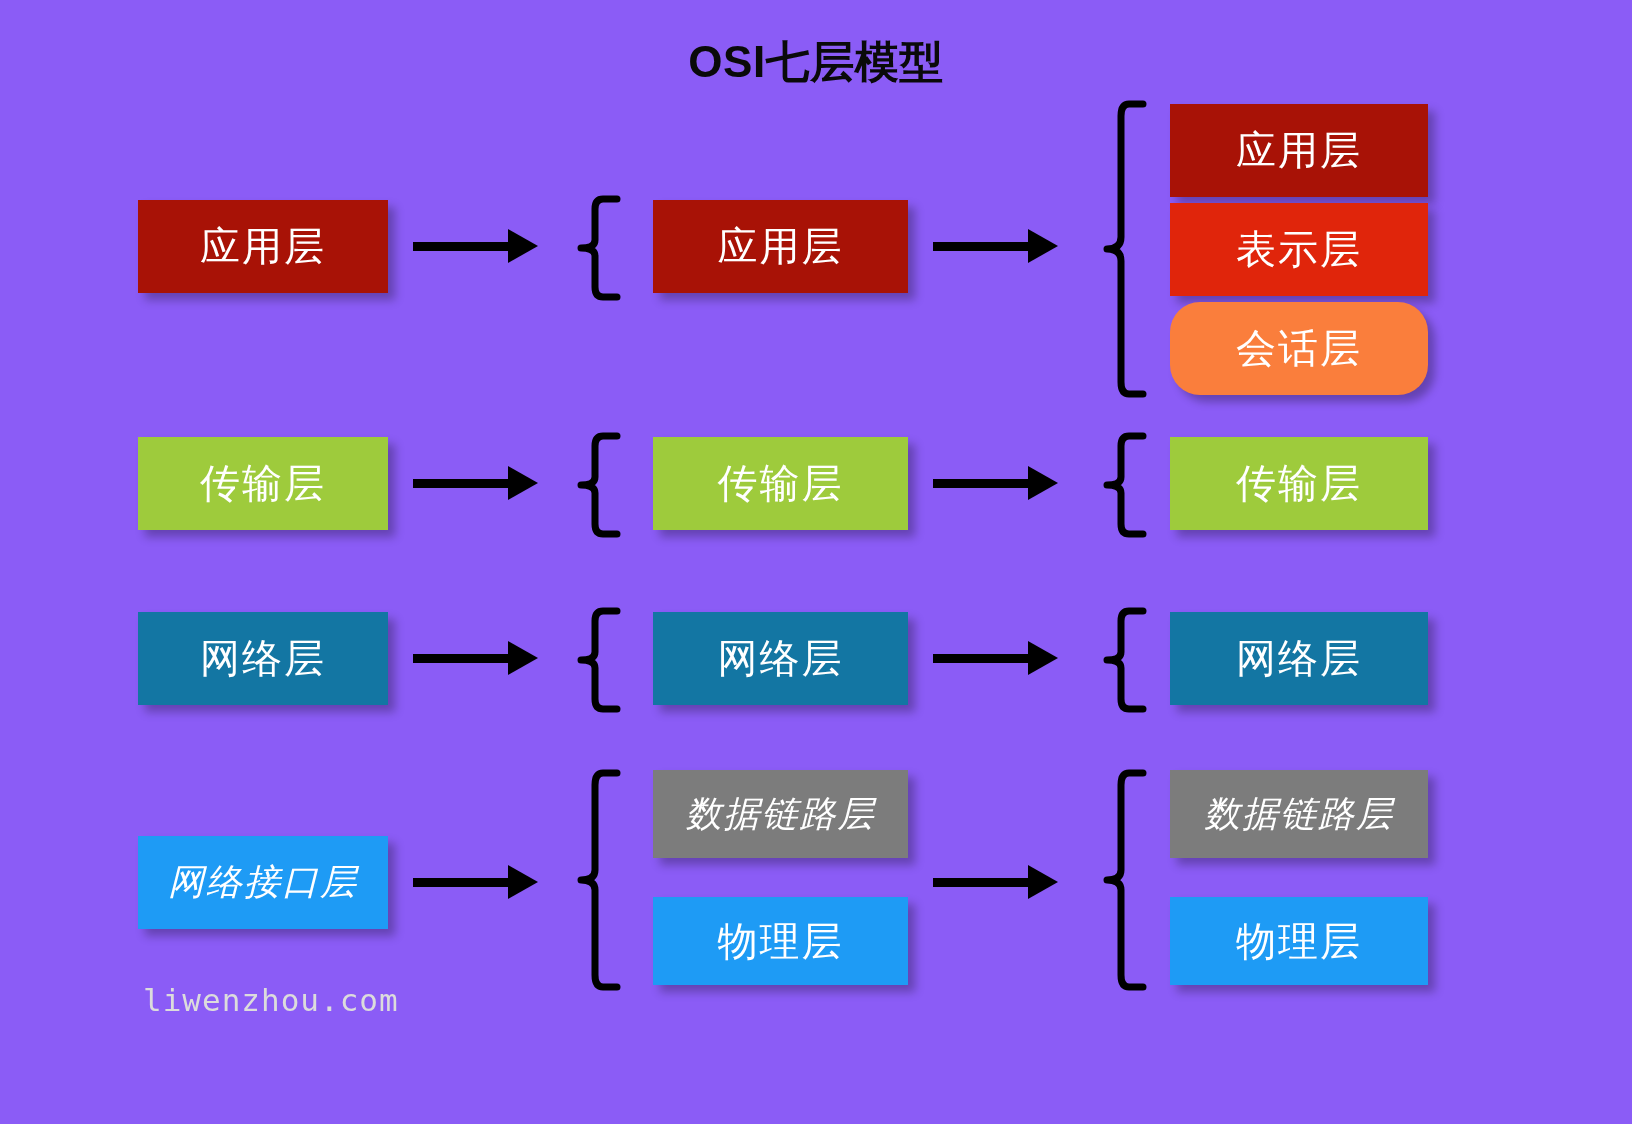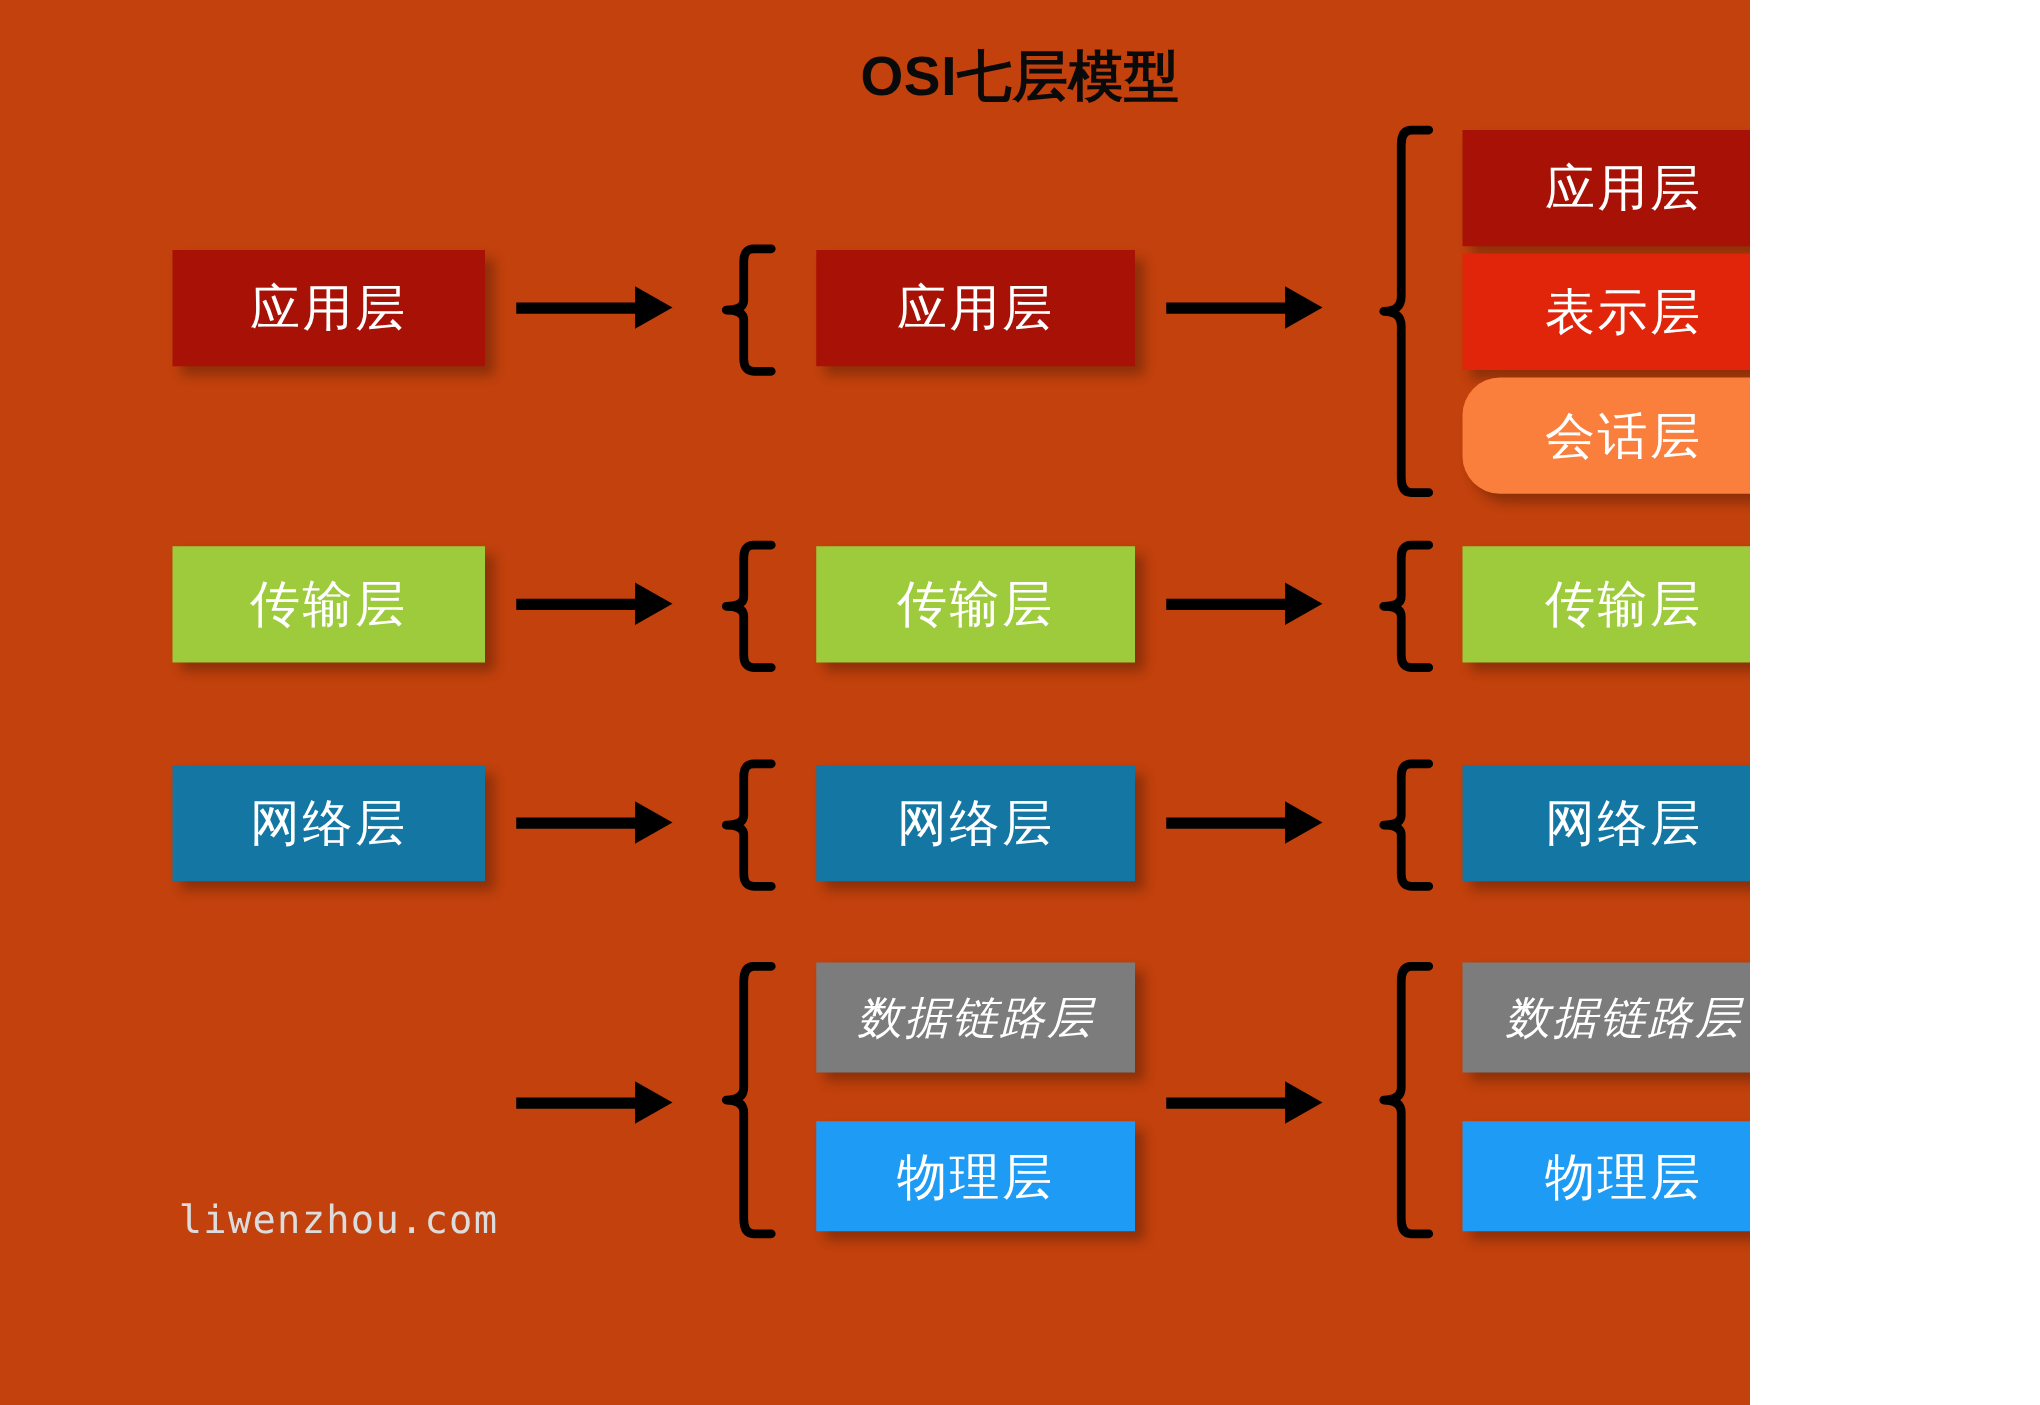--- a/index.html
+++ b/index.html
@@ -5,23 +5,23 @@
   html, body {
     margin: 0;
     padding: 0;
     background: #ffffff;
   }
   body {
     font-family: "Liberation Sans", "DejaVu Sans", sans-serif;
   }
   #canvas {
     position: relative;
-    width: 1400px;
+    width: 1632px;
     height: 1124px;
-    background: #c2410c;
+    background: #8b5cf6;
     overflow: hidden;
   }
 
   
   .diagram-title {
     position: absolute;
     left: 0;
     top: 38px;
     width: 1632px;
     text-align: center;
@@ -75,41 +75,42 @@
   
   .brace {
     position: absolute;
   }
   .brace svg { display: block; overflow: visible; }
 
   
   .watermark {
     position: absolute;
     left: 143px;
-    top: 958px;
+    top: 982px;
     font-family: "DejaVu Sans Mono", "Liberation Mono", monospace;
     font-size: 31px;
     color: #dcdcdc;
     letter-spacing: 1px;
     white-space: nowrap;
   }
 </style>
 </head>
 <body>
 
 <div id="canvas">
 
   <div class="diagram-title">OSI七层模型</div>
 
   <div class="layer-box" style="left:138px; top:200px; width:250px; height:93px; background:#A81206;">应用层</div>
 
   <div class="layer-box" style="left:138px; top:437px; width:250px; height:93px; background:#9ECB3C;">传输层</div>
 
   <div class="layer-box" style="left:138px; top:612px; width:250px; height:93px; background:#1376A3;">网络层</div>
 
+  <div class="layer-box small-text" style="left:138px; top:836px; width:250px; height:93px; background:#1E9BF5;">网络接口层</div>
 
   <div class="arrow" style="left:413px; top:231px; width:125px;">
     <div class="shaft"></div>
     <div class="head"></div>
   </div>
   <div class="arrow" style="left:413px; top:468px; width:125px;">
     <div class="shaft"></div>
     <div class="head"></div>
   </div>
   <div class="arrow" style="left:413px; top:643px; width:125px;">

